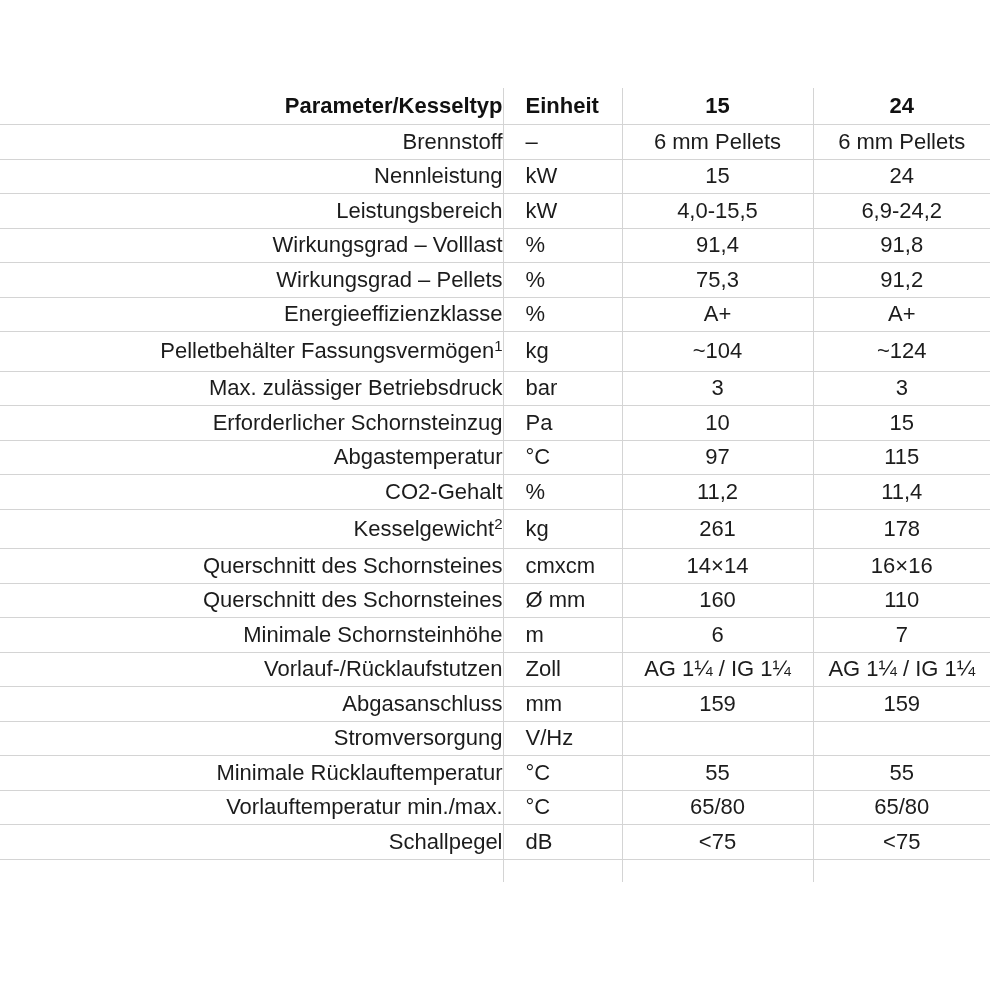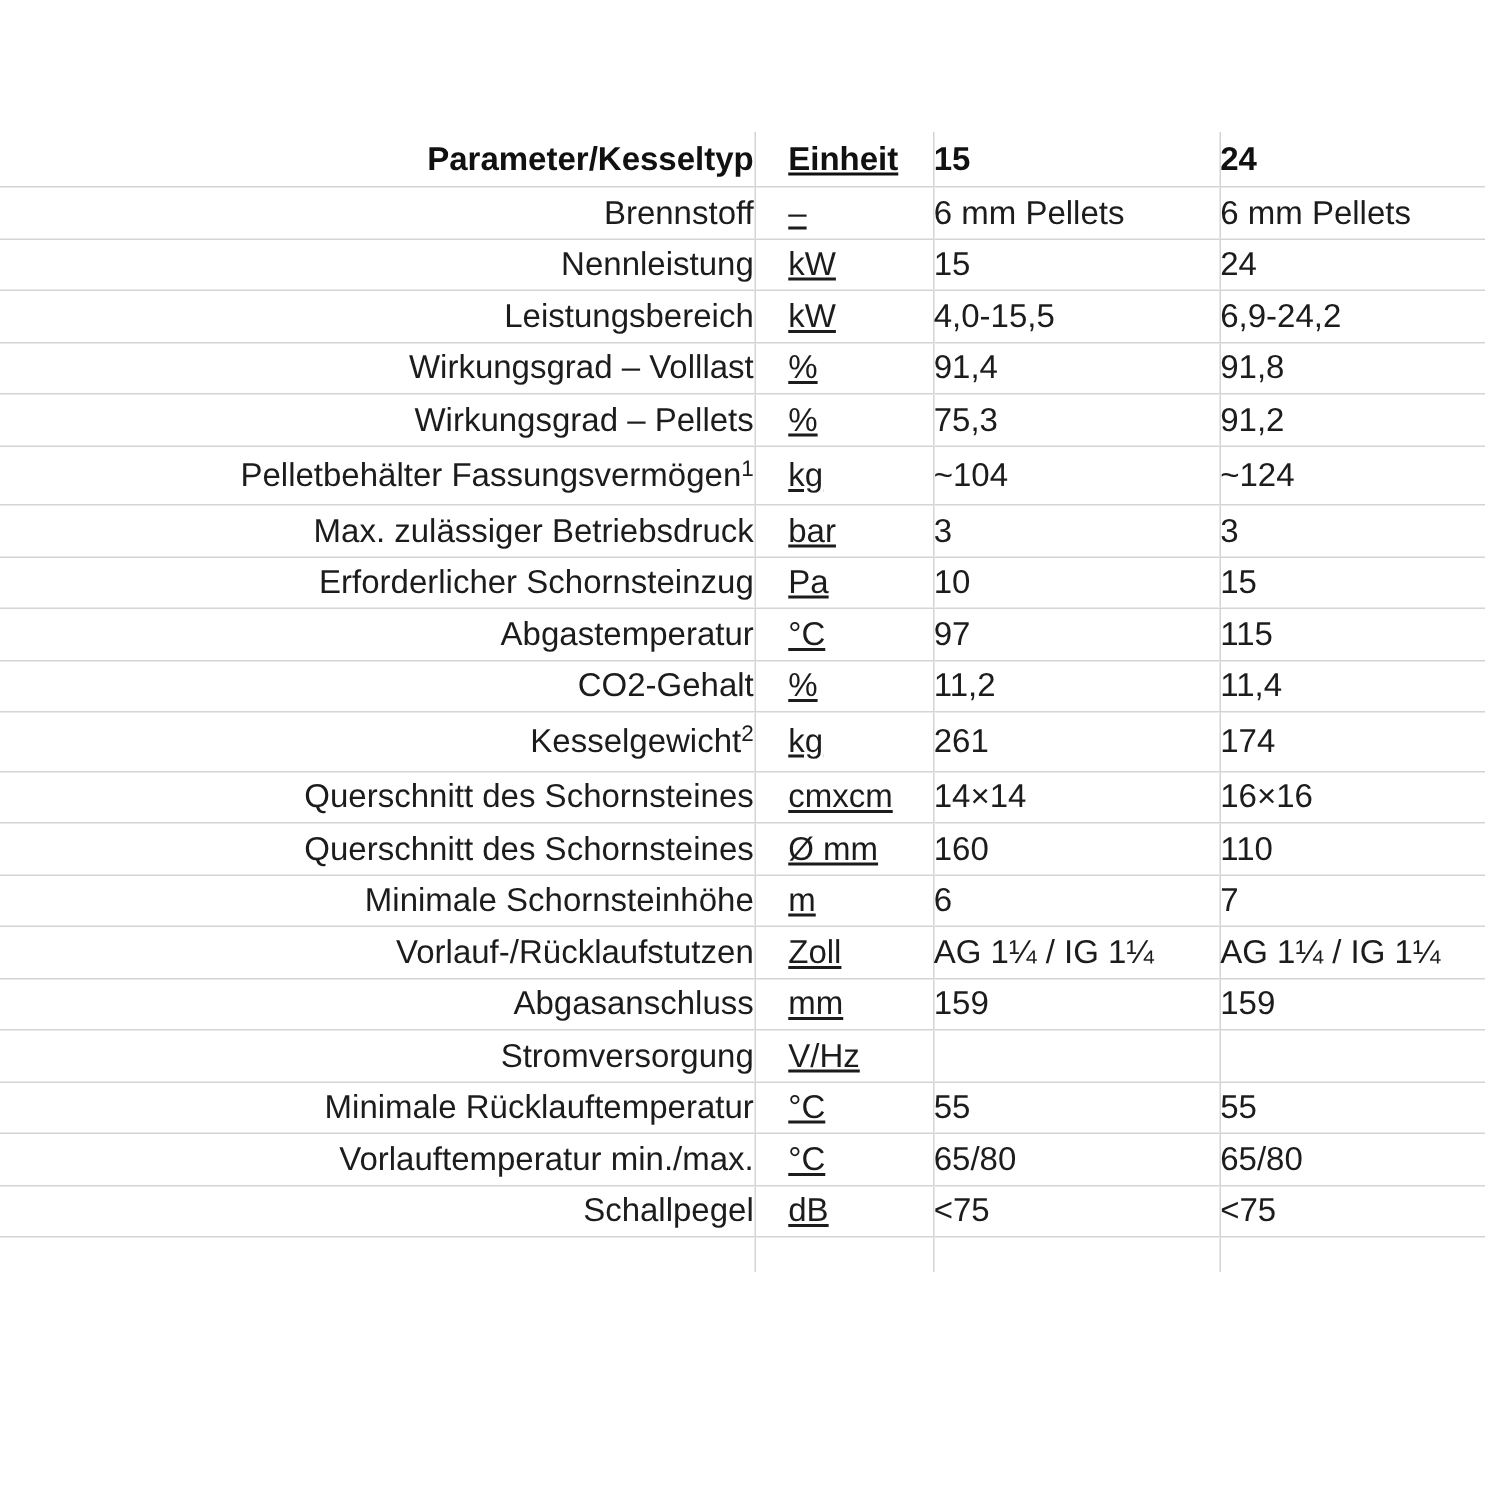--- a/index.html
+++ b/index.html
@@ -45,22 +45,22 @@
   tbody tr.tall{height:39.5px;}
   tfoot tr{height:23px;}
 
   
   thead th, tbody td{border-bottom:1px solid var(--grid);}
   
   .vline{border-left:1px solid var(--grid);}
   tfoot td{border-bottom:none;}
 
   .c-param{text-align:right;padding-left:9px;}
-  .c-unit{text-align:left;padding-left:22px;text-decoration:underline;}
-  .c-val{text-align:left;}
+  .c-unit{text-align:left;padding-left:22px;}
+  .c-val{text-align:center;}
   thead th{font-weight:bold;color:#111;}
   sup{
     font-size:15px;
     line-height:0;
     vertical-align:7px;
   }
 </style>
 </head>
 <body>
 
@@ -103,20 +103,26 @@
         <td class="c-unit vline">%</td>
         <td class="c-val vline">91,4</td>
         <td class="c-val vline">91,8</td>
       </tr>
       <tr>
         <td class="c-param">Wirkungsgrad – Pellets</td>
         <td class="c-unit vline">%</td>
         <td class="c-val vline">75,3</td>
         <td class="c-val vline">91,2</td>
       </tr>
+      <tr>
+        <td class="c-param">Energieeffizienzklasse</td>
+        <td class="c-unit vline">%</td>
+        <td class="c-val vline">A+</td>
+        <td class="c-val vline">A+</td>
+      </tr>
       <tr class="tall">
         <td class="c-param">Pelletbehälter Fassungsvermögen<sup>1</sup></td>
         <td class="c-unit vline">kg</td>
         <td class="c-val vline">~104</td>
         <td class="c-val vline">~124</td>
       </tr>
       <tr>
         <td class="c-param">Max. zulässiger Betriebsdruck</td>
         <td class="c-unit vline">bar</td>
         <td class="c-val vline">3</td>
@@ -137,21 +143,21 @@
       <tr>
         <td class="c-param">CO2-Gehalt</td>
         <td class="c-unit vline">%</td>
         <td class="c-val vline">11,2</td>
         <td class="c-val vline">11,4</td>
       </tr>
       <tr class="tall">
         <td class="c-param">Kesselgewicht<sup>2</sup></td>
         <td class="c-unit vline">kg</td>
         <td class="c-val vline">261</td>
-        <td class="c-val vline">174</td>
+        <td class="c-val vline">178</td>
       </tr>
       <tr>
         <td class="c-param">Querschnitt des Schornsteines</td>
         <td class="c-unit vline">cmxcm</td>
         <td class="c-val vline">14×14</td>
         <td class="c-val vline">16×16</td>
       </tr>
       <tr>
         <td class="c-param">Querschnitt des Schornsteines</td>
         <td class="c-unit vline">Ø mm</td>

